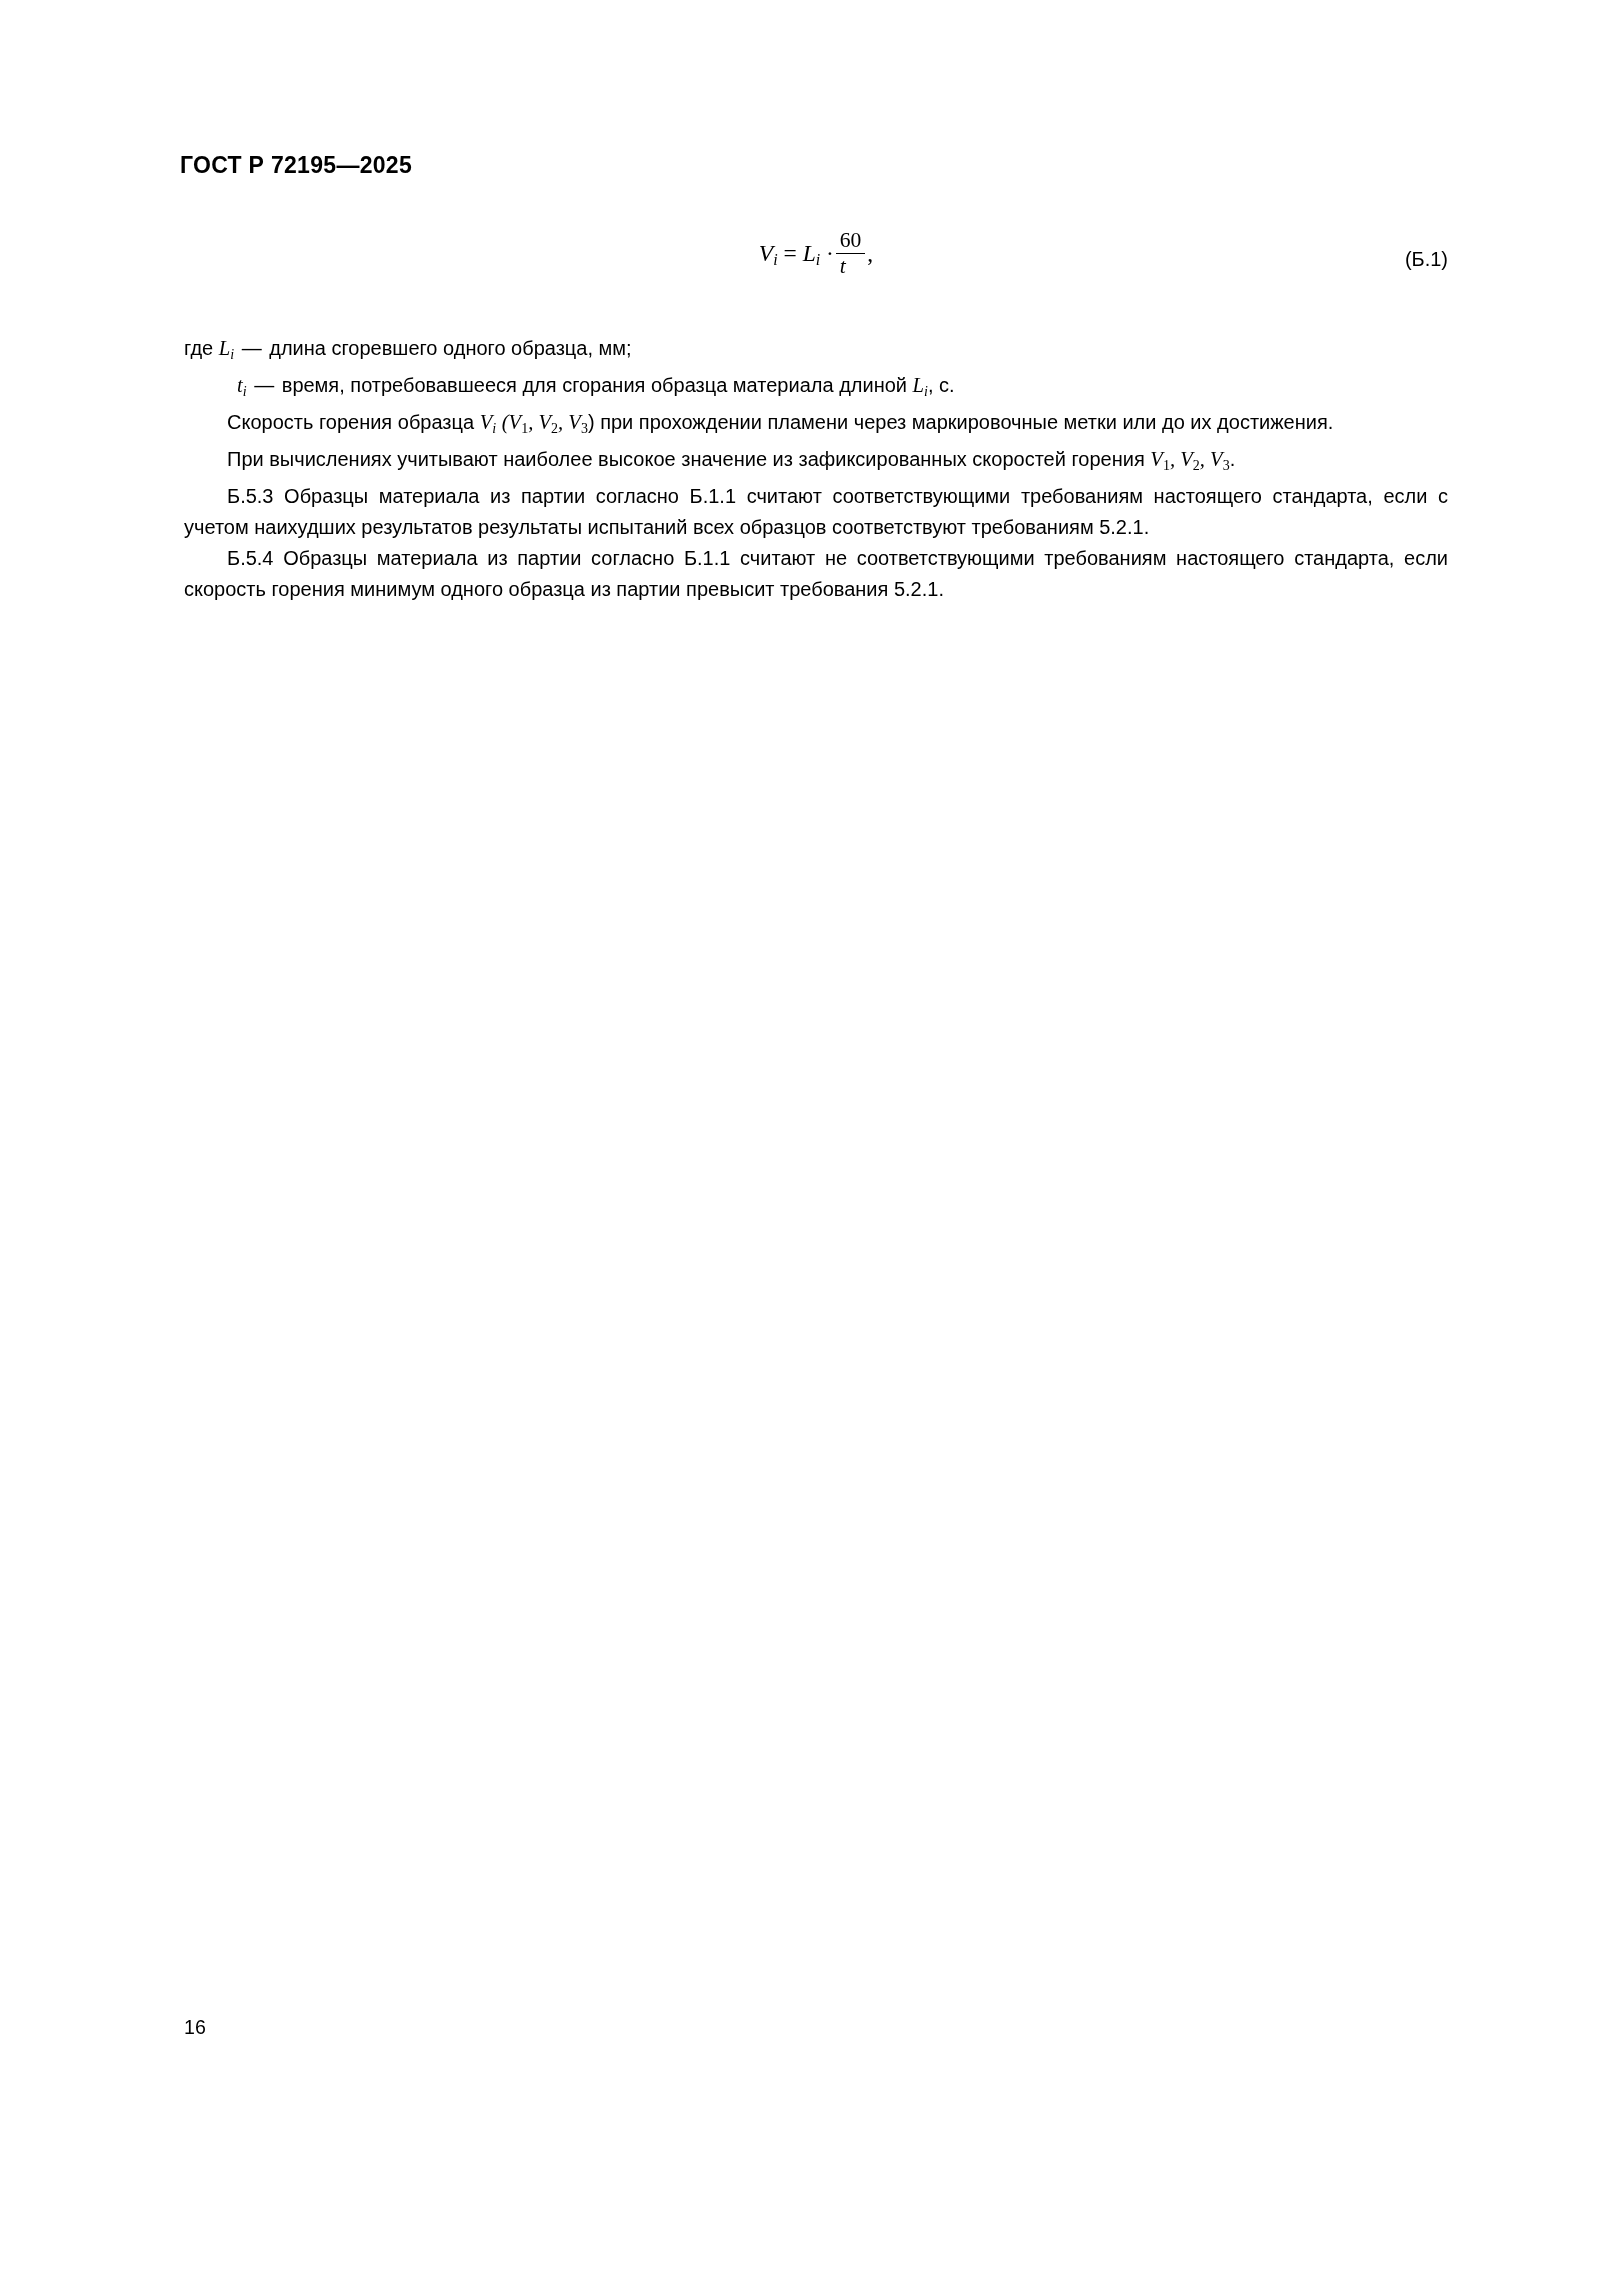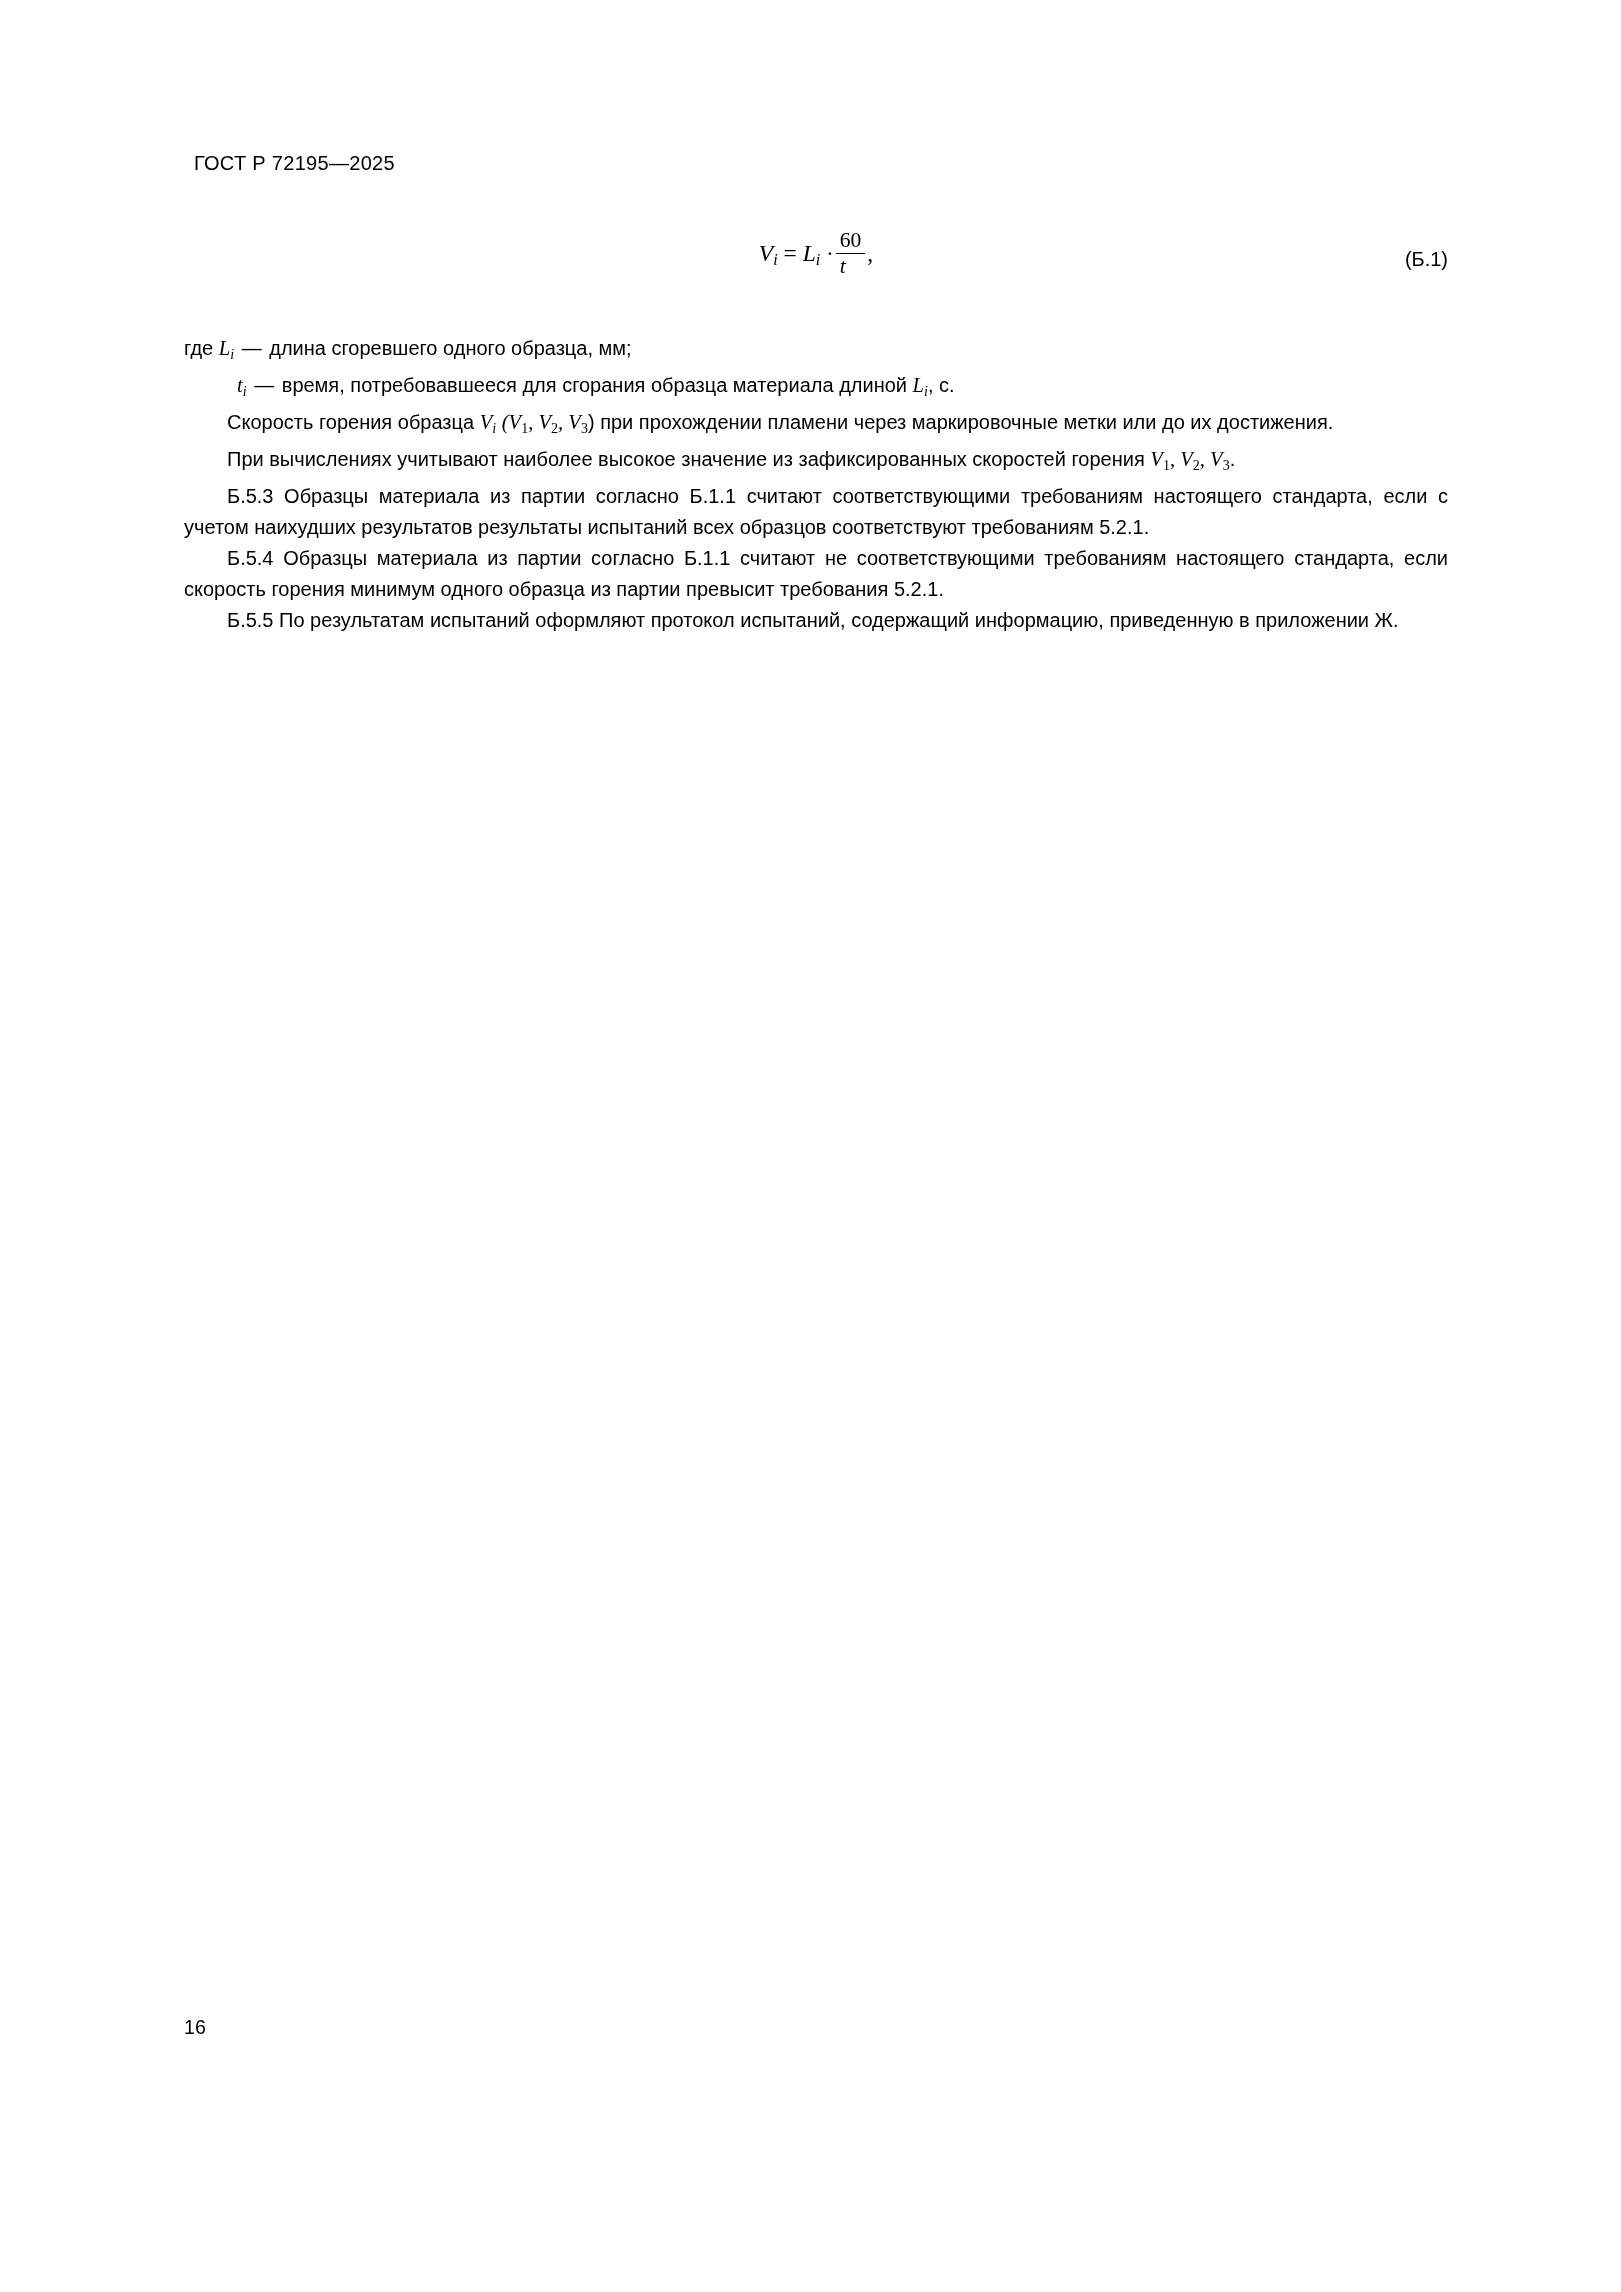--- a/index.html
+++ b/index.html
@@ -17,23 +17,23 @@
   .page {
     position: absolute;
     top: 0; left: 0;
     width: 1621px;
     height: 2293px;
     box-sizing: border-box;
   }
   .header {
     position: absolute;
     top: 152px;
-    left: 194px;
-    font-size: 20px;
-    font-weight: normal;
+    left: 180px;
+    font-size: 23px;
+    font-weight: bold;
     letter-spacing: 0.3px;
   }
   .formula-block {
     position: absolute;
     top: 223px;
     left: 184px;
     width: 1264px;
     height: 69px;
   }
   .formula {
@@ -171,20 +171,19 @@
 
     <p class="p indent">
       <span>При вычислениях учитывают наиболее высокое значение из зафиксированных скоростей горения</span>
       <span class="it">V</span><span class="itsubn">1</span><span class="it">, V</span><span class="itsubn">2</span><span class="it">, V</span><span class="itsubn">3</span><span>.</span>
     </p>
 
     <p class="p indent">Б.5.3 Образцы материала из партии согласно Б.1.1 считают соответствующими требованиям настоящего стандарта, если с учетом наихудших результатов результаты испытаний всех образцов соответствуют требованиям 5.2.1.</p>
 
     <p class="p indent">Б.5.4 Образцы материала из партии согласно Б.1.1 считают не соответствующими требованиям настоящего стандарта, если скорость горения минимум одного образца из партии превысит требования 5.2.1.</p>
 
-    <p class="p indent">Б.5.5 По результатам испытаний оформляют протокол испытаний, содержащий информацию, приведенную в приложении Ж.</p>
 
   </div>
 
   <div class="page-number">16</div>
 
 </div>
 
 
 </body></html>

